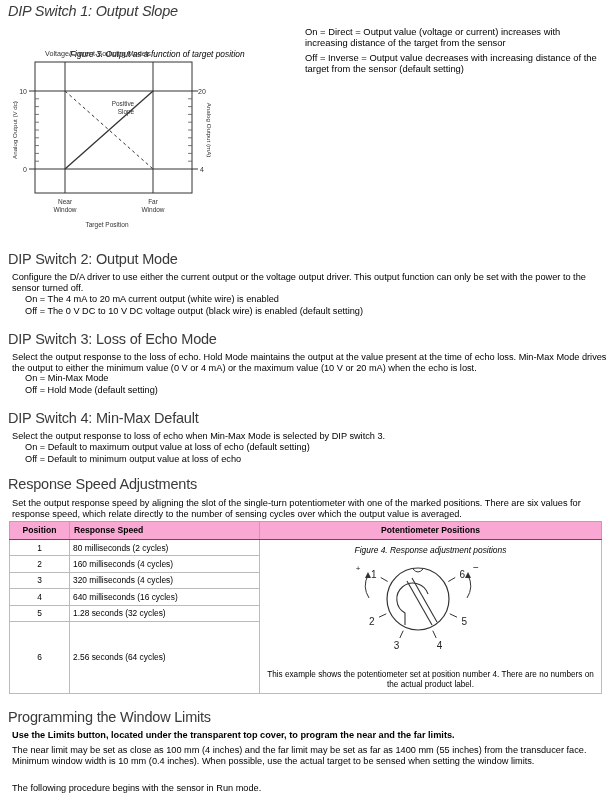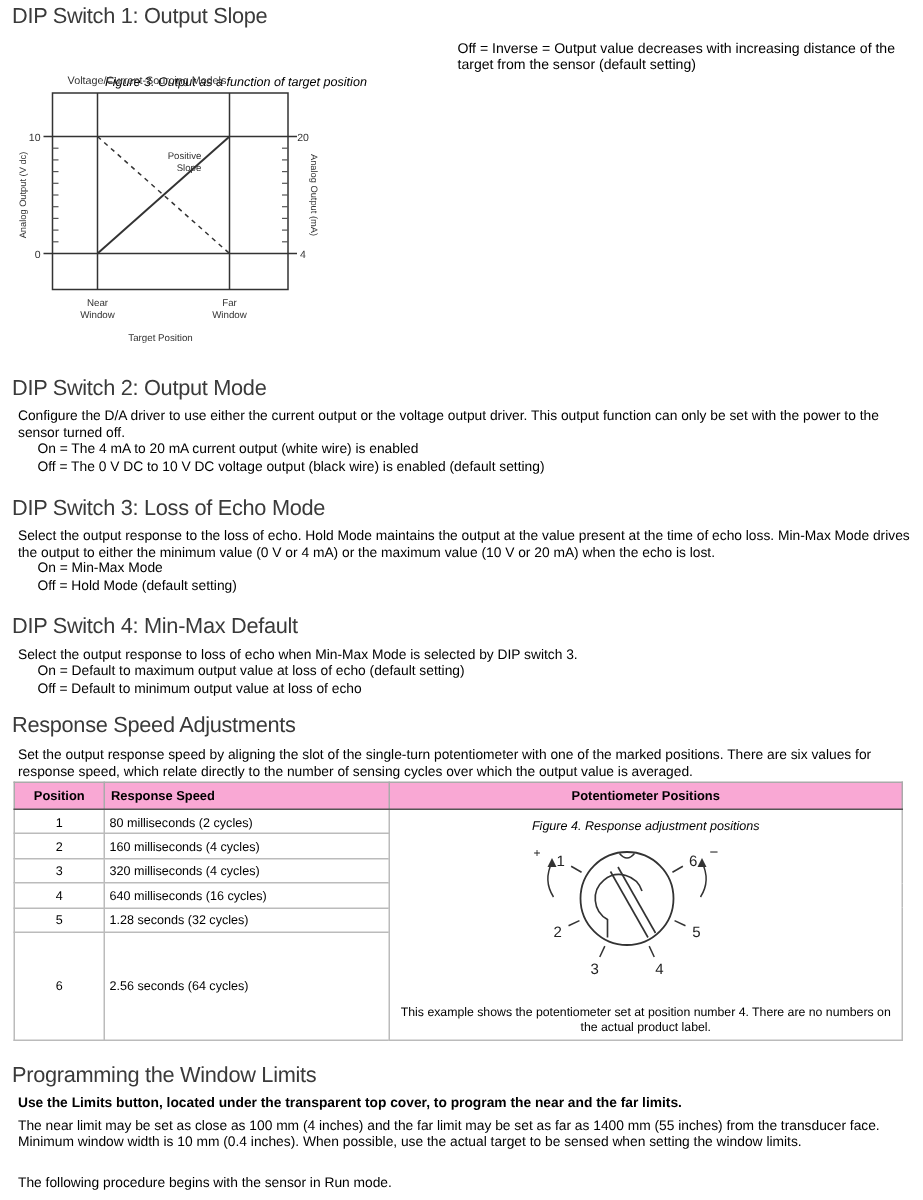--- a/index.html
+++ b/index.html
@@ -39,21 +39,21 @@
     #speed-table td.spd { width: 183px; }
     #speed-table td.fig { vertical-align: top; text-align: center; position: relative; padding: 0; }
     #fig4-caption { display: block; margin-top: 5px; }
     #pot-svg { position: absolute; left: 75px; top: 17px; }
     #pot-svg text { font-family: "Liberation Sans", sans-serif; fill: #222; }
     #pot-note { position: absolute; left: 6px; right: 6px; bottom: 3px; font-size: 8.2px; text-align: center; line-height: 1.2; }
   </style>
 </head>
 <body>
 
-<h2 class="h2" style="top:3px;">DIP Switch 1: Output Slope</h2>
+<h2 class="h2" style="top:3px;font-style:italic;">DIP Switch 1: Output Slope</h2>
 <div id="fig3-caption" class="cap">Figure 3. Output as a function of target position</div>
 
 <svg id="chart" width="210" height="190">
   <text id="c-title" x="90" y="14" font-size="7.2" text-anchor="middle">Voltage/Current-Sourcing Models</text>
   <rect x="27" y="20" width="157" height="131" fill="none" stroke="#333" stroke-width="1"></rect>
   <g id="c-grid">
       <line x1="21" y1="49" x2="190" y2="49" stroke="#333" stroke-width="1"></line>
       <line x1="21" y1="127" x2="190" y2="127" stroke="#333" stroke-width="1"></line>
       <line x1="57" y1="20" x2="57" y2="151" stroke="#333" stroke-width="1"></line>
       <line x1="145" y1="20" x2="145" y2="151" stroke="#333" stroke-width="1"></line>
@@ -91,20 +91,21 @@
   <text x="57" y="162" font-size="6.5" text-anchor="middle" id="xt-near-a">Near</text>
   <text x="57" y="170" font-size="6.5" text-anchor="middle" id="xt-near-b">Window</text>
   <text x="145" y="162" font-size="6.5" text-anchor="middle" id="xt-far-a">Far</text>
   <text x="145" y="170" font-size="6.5" text-anchor="middle" id="xt-far-b">Window</text>
   <text x="99" y="185" font-size="6.5" text-anchor="middle">Target Position</text>
   <text x="115" y="64" font-size="6.4" text-anchor="middle" id="ann-a">Positive</text>
   <text x="118" y="72" font-size="6.4" text-anchor="middle" id="ann-b">Slope</text>
 </svg>
 
 <div id="slope-desc">
+  <div>On = Direct = Output value (voltage or current) increases with increasing distance of the target from the sensor</div>
   <div>Off = Inverse = Output value decreases with increasing distance of the target from the sensor (default setting)</div>
 </div>
 
 <h2 class="h2" style="top:251px;">DIP Switch 2: Output Mode</h2>
 <p class="p" style="top:268px;">Configure the D/A driver to use either the current output or the voltage output driver. This output function can only be set with the power to the sensor turned off.</p>
 <p class="ind" style="top:294px;">On = The 4 mA to 20 mA current output (white wire) is enabled</p>
 <p class="ind" style="top:306px;">Off = The 0 V DC to 10 V DC voltage output (black wire) is enabled (default setting)</p>
 
 <h2 class="h2" style="top:331px;">DIP Switch 3: Loss of Echo Mode</h2>
 <p class="p" style="top:348px;">Select the output response to the loss of echo. Hold Mode maintains the output at the value present at the time of echo loss. Min-Max Mode drives the output to either the minimum value (0 V or 4 mA) or the maximum value (10 V or 20 mA) when the echo is lost.</p>

